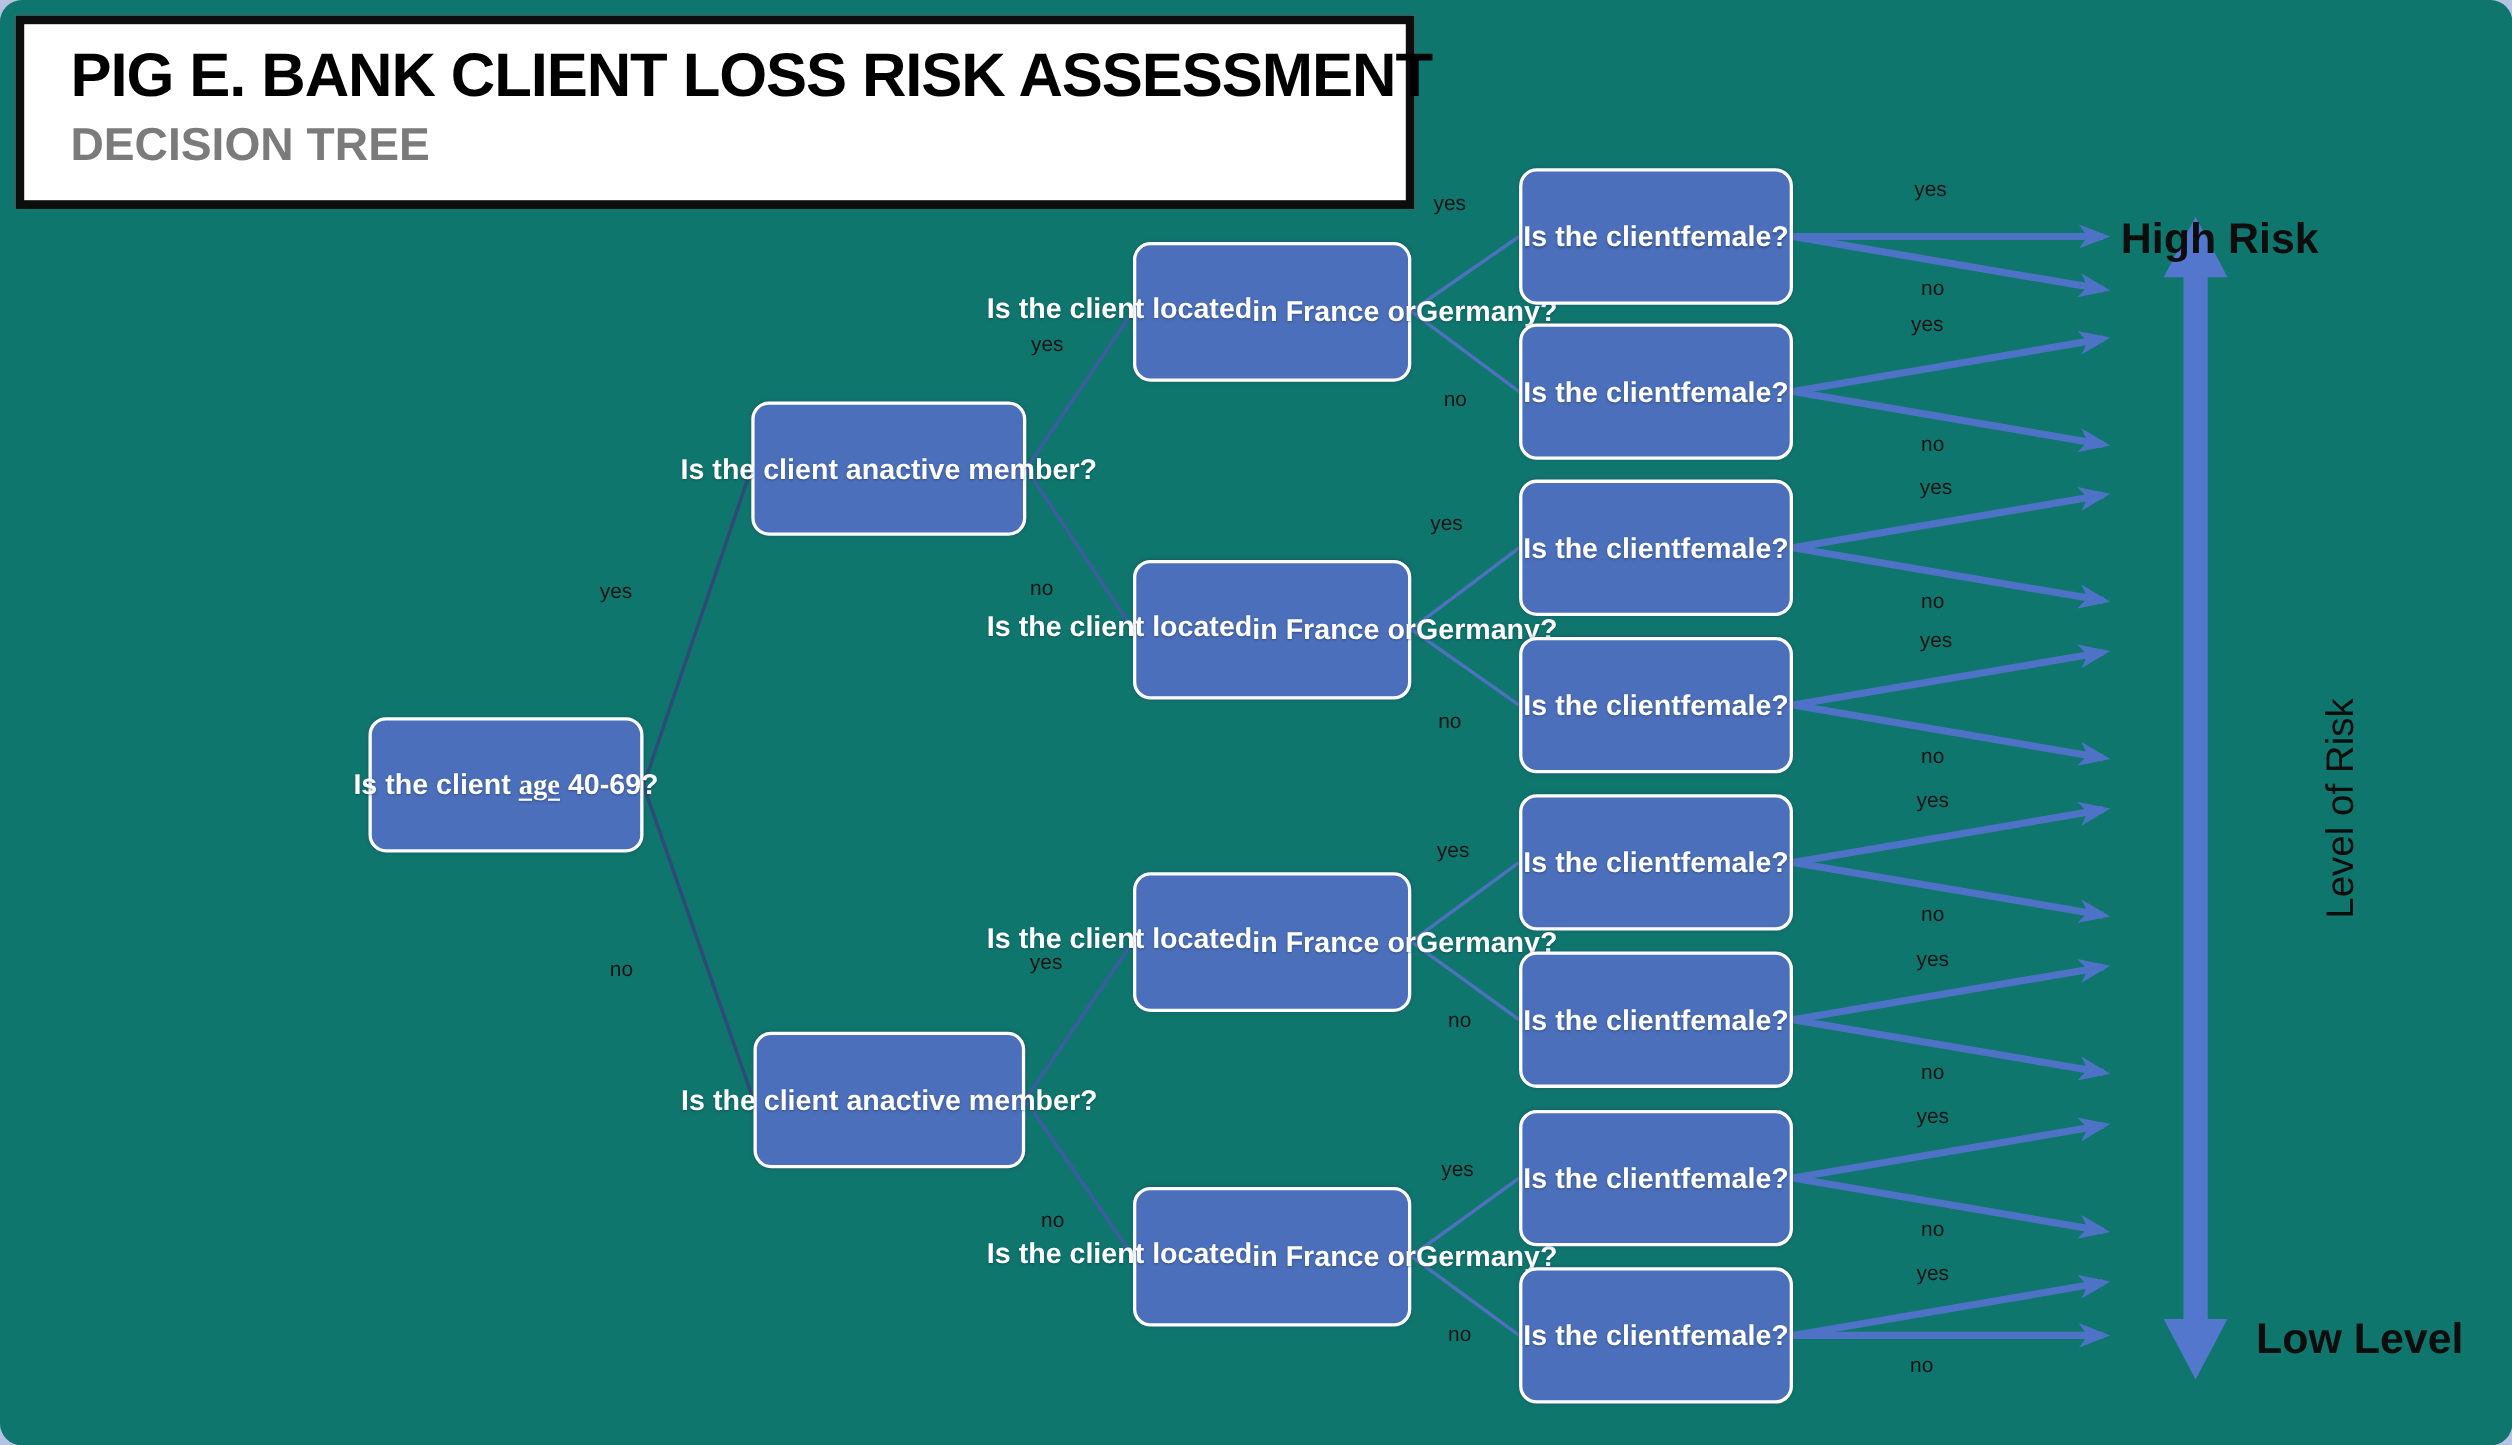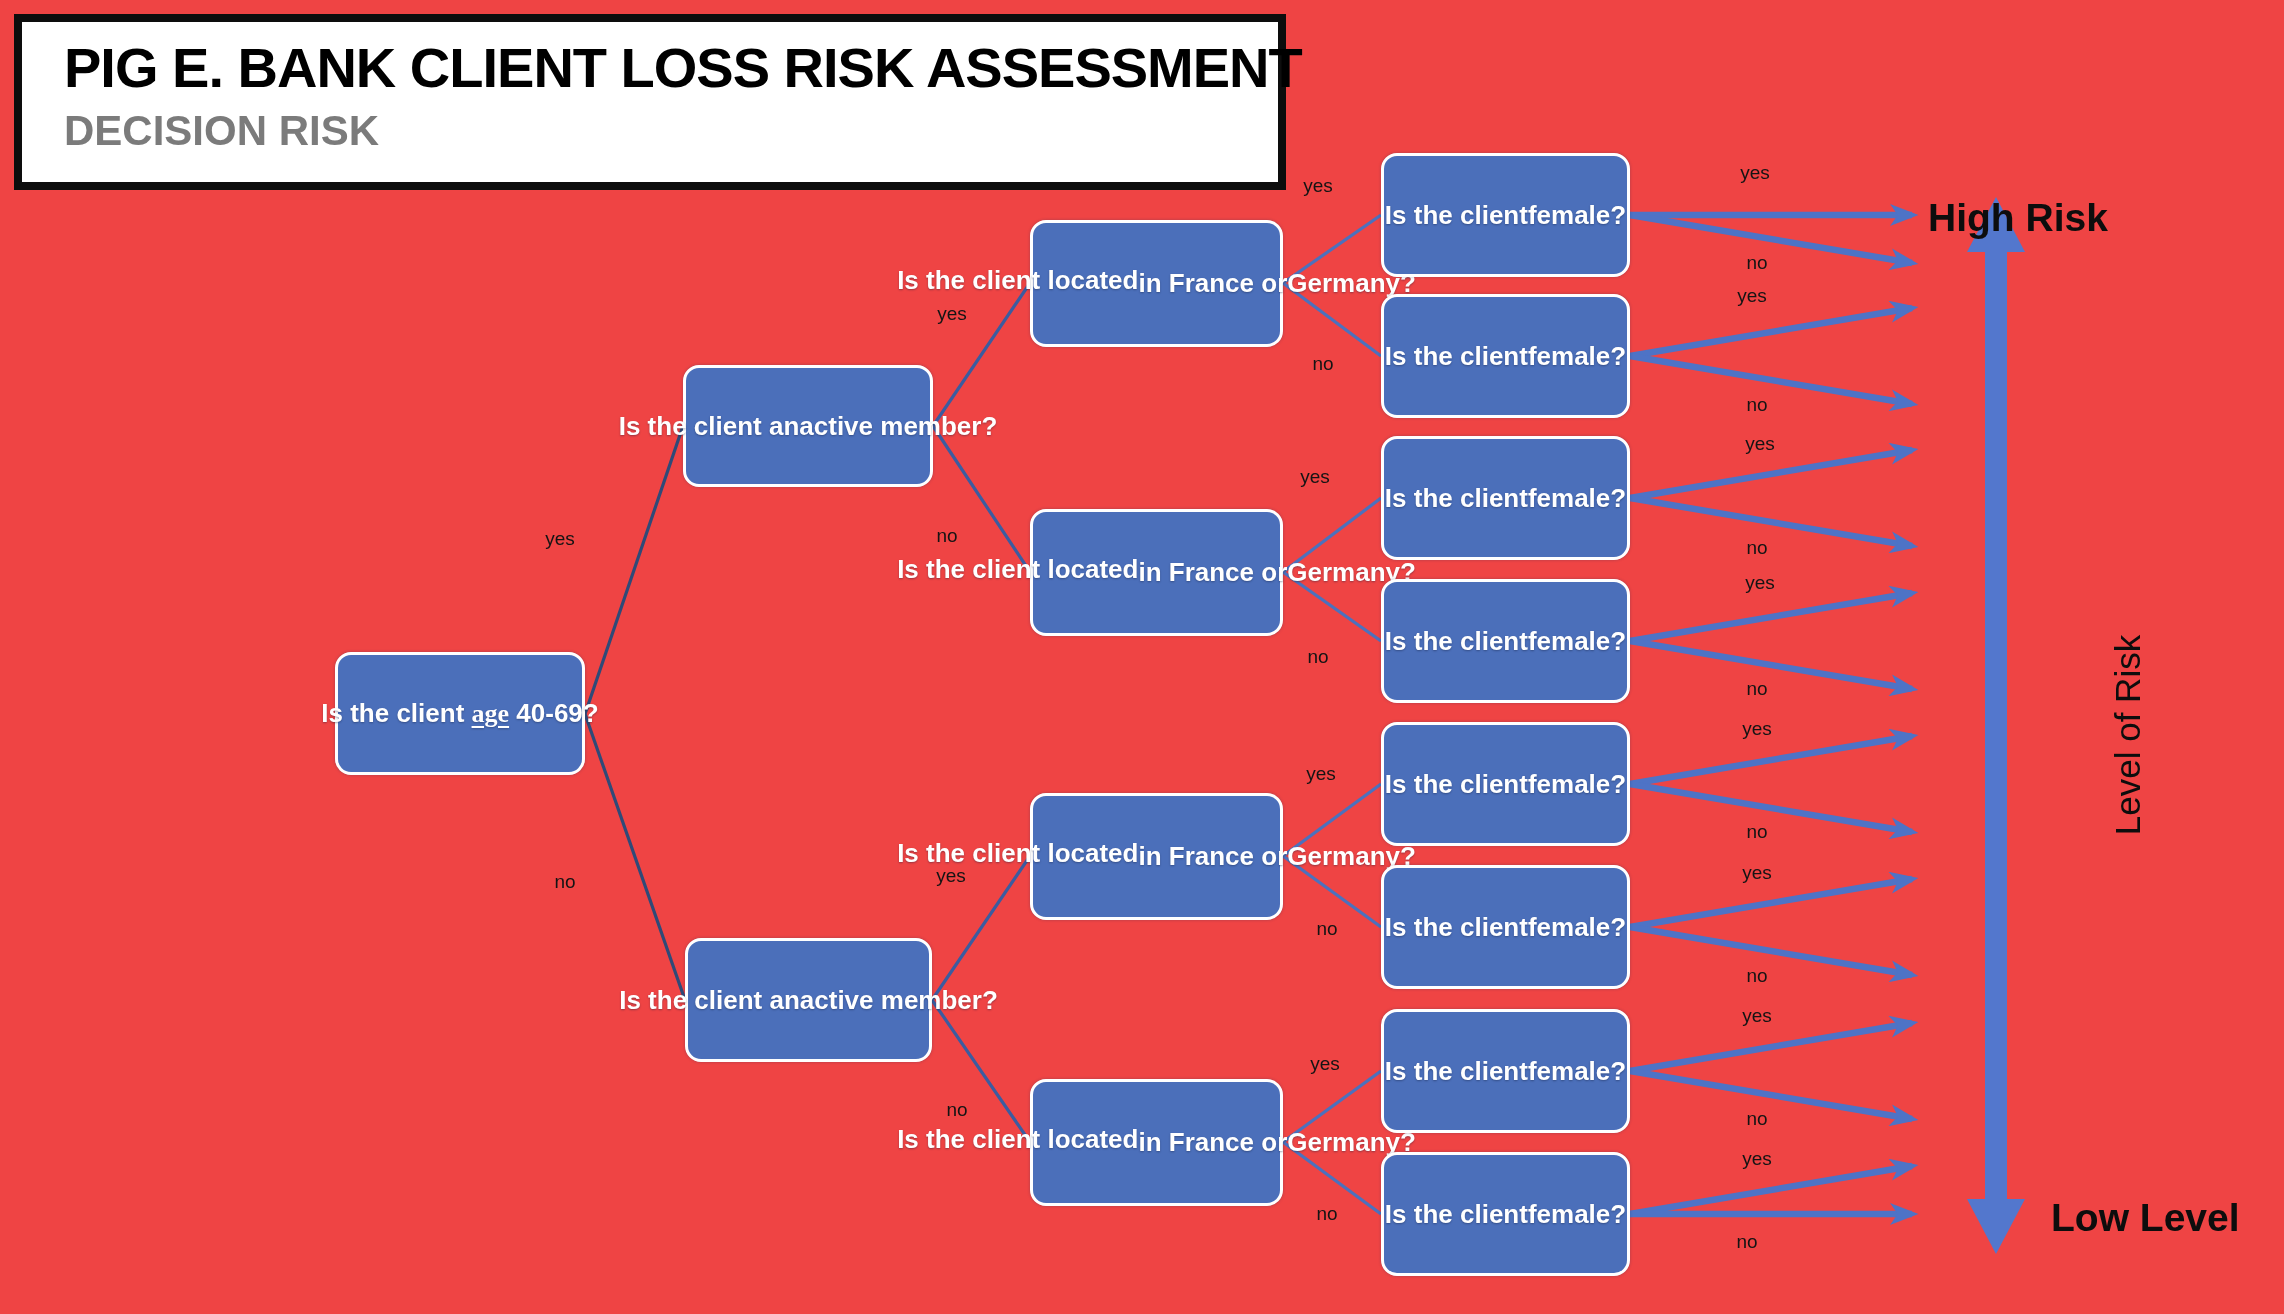--- a/index.html
+++ b/index.html
@@ -1,17 +1,17 @@
 <!DOCTYPE html>
 <html><head>
 <meta charset="utf-8">
 <style>
   html,body{margin:0;padding:0;background:#b6c2e4;}
-  #stage{position:relative;width:2284px;height:1314px;background:#ef4444;overflow:hidden;
-         font-family:"Liberation Sans",sans-serif;}
+  #stage{position:relative;width:2284px;height:1314px;background:#0f766e;overflow:hidden;
+         font-family:"Liberation Sans",sans-serif;border-radius:20px;}
   #diagram-svg{position:absolute;left:0;top:0;width:2284px;height:1314px;}
   .title-box{position:absolute;left:14px;top:14px;width:1272px;height:176px;background:#ffffff;
              border:8px solid #0d0d0d;box-sizing:border-box;padding:14px 20px 0 42px;}
   .title-main{font-size:56px;font-weight:700;letter-spacing:-1px;color:#000;line-height:1.15;white-space:nowrap;}
   .title-sub{font-size:42px;font-weight:600;color:#7b7b7b;line-height:1.1;margin-top:8px;letter-spacing:0;}
   .node{position:absolute;background:#4b6fba;border:3px solid #ffffff;border-radius:16px;
         box-sizing:border-box;display:flex;flex-direction:row;align-items:center;justify-content:center;
         text-align:center;color:#ffffff;font-size:26px;font-weight:600;
         box-shadow:0 0 3px rgba(40,50,90,.35);}
   .node .line{line-height:37px;white-space:nowrap;text-shadow:0 1px 2px rgba(20,30,60,.4);}
@@ -60,21 +60,21 @@
       <line x1="1630" y1="927" x2="1912" y2="975" stroke="#4e73c6" stroke-width="6.5" marker-end="url(#ah)"></line>
       <line x1="1630" y1="1071" x2="1912" y2="1023" stroke="#4e73c6" stroke-width="6.5" marker-end="url(#ah)"></line>
       <line x1="1630" y1="1071" x2="1912" y2="1119" stroke="#4e73c6" stroke-width="6.5" marker-end="url(#ah)"></line>
       <line x1="1630" y1="1214" x2="1912" y2="1166" stroke="#4e73c6" stroke-width="6.5" marker-end="url(#ah)"></line>
       <line x1="1630" y1="1214" x2="1912" y2="1214" stroke="#4e73c6" stroke-width="6.5" marker-end="url(#ah)"></line>
       <path d="M1996,197 L2025,252 L2007,252 L2007,1199 L2025,1199 L1996,1254 L1967,1199 L1985,1199 L1985,252 L1967,252 Z" fill="#5377cd"></path>
     </svg>
 
   <div class="title-box">
     <div class="title-main">PIG E. BANK CLIENT LOSS RISK ASSESSMENT</div>
-    <div class="title-sub">DECISION RISK</div>
+    <div class="title-sub">DECISION TREE</div>
   </div>
 
   <div id="nodes-layer">
       <div class="node" style="left: 335px; top: 652px; width: 250px; height: 123px;">
         <div class="line"><span>Is the client </span><span class="uline">age</span><span> 40-</span></div>
         <div class="line">69?</div>
       </div>
       <div class="node" style="left: 683px; top: 365px; width: 250px; height: 122px;">
         <div class="line">Is the client an</div>
         <div class="line">active member?</div>

